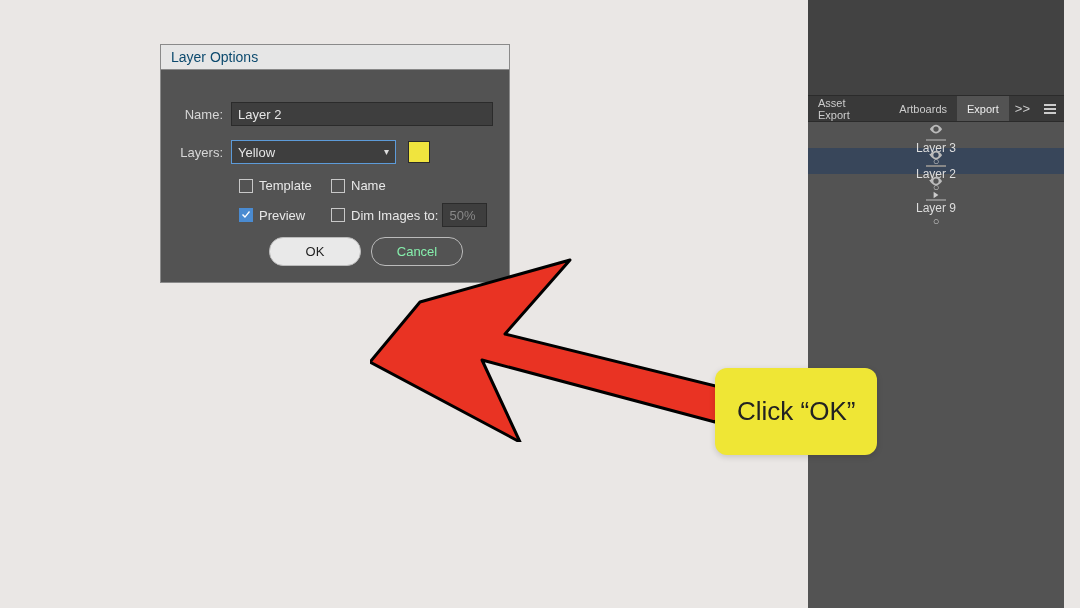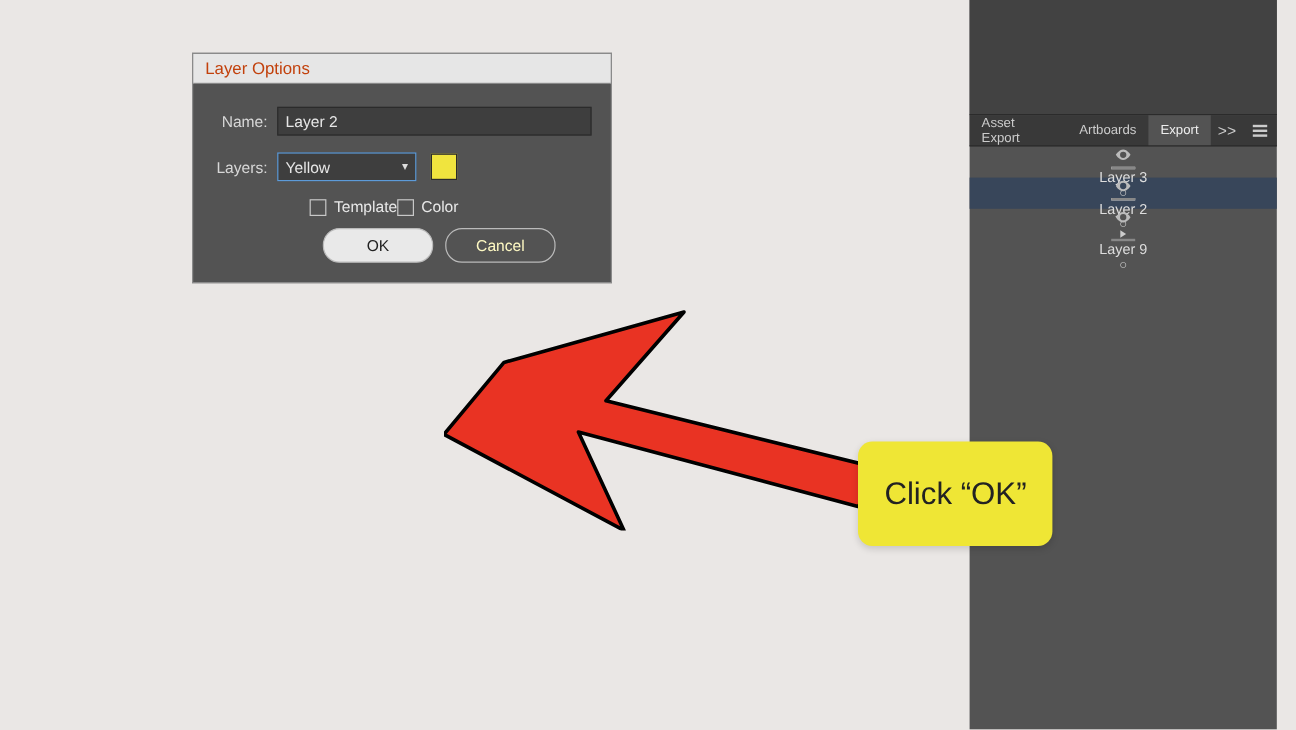--- a/index.html
+++ b/index.html
@@ -1,40 +1,40 @@
 <!DOCTYPE html>
 <html><head>
 <meta charset="utf-8">
 <style>
   * { box-sizing: border-box; margin: 0; padding: 0; font-family: Arial, Helvetica, sans-serif; }
   body { width: 1080px; height: 608px; background: #eae7e5; position: relative; overflow: hidden; }
 
   
   .dialog { position: absolute; left: 160px; top: 44px; width: 350px; background: #535353; border: 1px solid #8a8a8a; }
-  .dialog-titlebar { background: #e6e6e6; color: #c2410c; font-size: 14px; padding: 4px 10px; border-bottom: 1px solid #888; }
-  .dialog-body { padding: 19px 16px 16px 16px; color: #e6e6e6; font-size: 13px; }
+  .dialog-titlebar { background: #e6e6e6; color: #0c4a6e; font-size: 14px; padding: 4px 10px; border-bottom: 1px solid #888; }
+  .dialog-body { padding: 32px 16px 16px 16px; color: #e6e6e6; font-size: 13px; }
   .row { display: flex; align-items: center; margin-bottom: 14px; }
   .label { width: 54px; text-align: right; padding-right: 8px; color: #d7d7d7; font-size: 13px; }
   .text-input { flex: 1; background: #3e3e3e; border: 1px solid #2b2b2b; color: #e6e6e6; font-size: 13px; padding: 3px 6px; height: 24px; }
   .text-input.narrow { flex: none; width: 45px; text-align: left; margin-left: 4px; color: #888; }
-  .select-wrap { position: relative; width: 116px; }
+  .select-wrap { position: relative; width: 165px; }
   .select { width: 100%; background: #3e3e3e; color: #e6e6e6; border: 1px solid #5d9bd9; font-size: 13px; padding: 3px 6px; height: 24px; appearance: none; }
   .select-arrow { position: absolute; right: 7px; top: 6px; font-size: 10px; color: #ddd; pointer-events: none; }
   .swatch { display: inline-block; width: 22px; height: 22px; background: #f0e43e; margin-left: 12px; border: 1px solid #2b2b2b; }
   .checkgrid { margin-left: 62px; }
   .checkrow { display: flex; gap: 0; margin-bottom: 10px; align-items: center; }
-  .cb { display: inline-flex; align-items: center; gap: 6px; font-size: 13px; color: #e8e8e8; justify-content: flex-end; }
+  .cb { display: inline-flex; align-items: center; gap: 6px; font-size: 13px; color: #e8e8e8; }
   .cb-col1 { width: 92px; }
   .cb-box { width: 14px; height: 14px; border: 1px solid #c8c8c8; background: #535353; display: inline-flex; align-items: center; justify-content: center; }
   .cb-box.checked { background: #4a8bd1; border-color: #4a8bd1; }
   .cb-box.checked svg { width: 10px; height: 10px; fill: #fff; }
   .btnrow { display: flex; justify-content: center; gap: 10px; margin-left: 62px; }
   .btn { min-width: 92px; padding: 6px 20px; border-radius: 14px; font-size: 13px; border: 1px solid #bbb; cursor: pointer; }
   .btn-primary { background: #e9e9e9; color: #222; }
-  .btn-secondary { background: #535353; color: #fef9c3; }
+  .btn-secondary { background: #535353; color: #86efac; }
 
   
   .rightpanel { position: absolute; right: 16px; top: 0; width: 256px; height: 100%; background: #535353; }
   .topspacer { height: 96px; background: #424242; border-bottom: 1px solid #2b2b2b; }
   .tabs { display: flex; align-items: center; background: #393939; height: 26px; border-bottom: 1px solid #2b2b2b; font-size: 11px; }
   .tab { padding: 0 10px; color: #ccc; height: 100%; display: flex; align-items: center; cursor: pointer; }
   .tab.active { background: #535353; color: #eee; }
   .tab-spacer { flex: 1; }
   .tab-extra { color: #ccc; font-size: 13px; padding: 0 6px; cursor: pointer; }
   .tab-menu { padding: 0 8px; cursor: pointer; }
@@ -79,22 +79,37 @@
     </div>
 
     <div class="checkgrid">
       <div class="checkrow">
         <label class="cb cb-col1">
           <span class="cb-box"></span>
           <span>Template</span>
         </label>
         <label class="cb">
           <span class="cb-box"></span>
-          <span>Color</span>
+          <span>Name</span>
         </label>
+      </div>
+      <div class="checkrow">
+        <label class="cb cb-col1">
+          <span class="cb-box checked">
+              <svg viewBox="0 0 10 10">
+                <path d="M1 5 L4 8 L9 2 L8 1 L4 6 L2 4 Z"></path>
+              </svg>
+            </span>
+          <span>Preview</span>
+        </label>
+        <label class="cb">
+          <span class="cb-box"></span>
+          <span>Dim Images to:</span>
+        </label>
+        <input class="text-input narrow" disabled="" value="50%" style="">
       </div>
     </div>
 
     <div class="btnrow">
       <button class="btn btn-primary">OK</button>
       <button class="btn btn-secondary">Cancel</button>
     </div>
   </div>
 </div>
 

